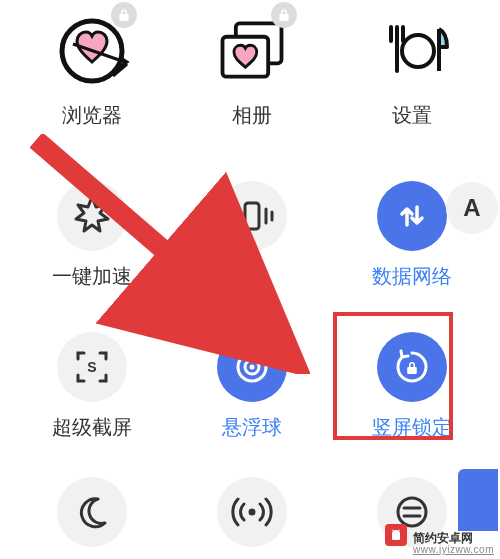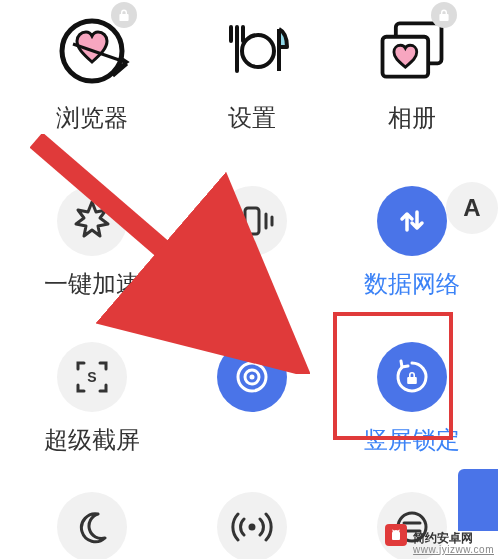--- a/index.html
+++ b/index.html
@@ -21,21 +21,21 @@
     .row2 { padding-top: 52px; }
     .row3 { padding-top: 42px; }
     .row4 { padding-top: 36px; }
     .tile {
       display: flex;
       flex-direction: column;
       align-items: center;
       position: relative;
     }
     .label {
-      font-size: 24px;
+      font-size: 20px;
       color: #333;
       margin-top: 12px;
       white-space: nowrap;
     }
     .label.active { color: #3b82f6; }
     
     .sketch-slot {
       width: 78px; height: 78px;
       display:flex; align-items:center; justify-content:center;
       position: relative;
@@ -121,44 +121,44 @@
         <svg width="14" height="14" viewBox="0 0 14 14">
             <path d="M4 6V4.5a3 3 0 016 0V6h.6a1 1 0 011 1v5a1 1 0 01-1 1H3.4a1 1 0 01-1-1V7a1 1 0 011-1H4zm1.4 0h3.2V4.5a1.6 1.6 0 00-3.2 0V6z" fill="#fff"></path>
           </svg>
       </span>
     </div>
     <span class="label">浏览器</span>
   </div>
 
   <div class="tile">
     <div class="sketch-slot">
-      <svg width="78" height="60" viewBox="0 0 78 60">
-        <path d="M18 6 v14 M24 6 v14 M30 6 v14 M24 20 v30" stroke="#111" stroke-width="4" fill="none" stroke-linecap="round"></path>
-        <circle cx="45" cy="30" r="16" fill="none" stroke="#111" stroke-width="4"></circle>
-        <path d="M66 8 v42 M66 8 q8 4 8 18 h-8" fill="#8fd6e6" stroke="#111" stroke-width="4" stroke-linejoin="round"></path>
-      </svg>
-    </div>
-    <span class="label">设置</span>
-  </div>
-
-  <div class="tile">
-    <div class="sketch-slot">
       <svg width="82" height="70" viewBox="0 0 82 70">
         <rect x="24" y="6" width="48" height="42" rx="4" fill="#fff" stroke="#111" stroke-width="4"></rect>
         <rect x="10" y="20" width="48" height="42" rx="4" fill="#fff" stroke="#111" stroke-width="4"></rect>
         <path d="M34 52 C27 46 22 42 22 36 c0-4 3-7 7-7 2 0 4 1 5 3 1-2 3-3 5-3 4 0 7 3 7 7 0 6-5 10-12 16z" fill="#f7a6c0" stroke="#111" stroke-width="3"></path>
       </svg>
       <span class="lock-badge">
         <svg width="14" height="14" viewBox="0 0 14 14">
             <path d="M4 6V4.5a3 3 0 016 0V6h.6a1 1 0 011 1v5a1 1 0 01-1 1H3.4a1 1 0 01-1-1V7a1 1 0 011-1H4zm1.4 0h3.2V4.5a1.6 1.6 0 00-3.2 0V6z" fill="#fff"></path>
           </svg>
       </span>
     </div>
     <span class="label">相册</span>
   </div>
+
+  <div class="tile">
+    <div class="sketch-slot">
+      <svg width="78" height="60" viewBox="0 0 78 60">
+        <path d="M18 6 v14 M24 6 v14 M30 6 v14 M24 20 v30" stroke="#111" stroke-width="4" fill="none" stroke-linecap="round"></path>
+        <circle cx="45" cy="30" r="16" fill="none" stroke="#111" stroke-width="4"></circle>
+        <path d="M66 8 v42 M66 8 q8 4 8 18 h-8" fill="#8fd6e6" stroke="#111" stroke-width="4" stroke-linejoin="round"></path>
+      </svg>
+    </div>
+    <span class="label">设置</span>
+  </div>
 </div>
 
 <div class="grid row2">
 
   <div class="tile">
     <div class="circle">
       <svg width="42" height="42" viewBox="0 0 42 42">
         <path d="M21 2 l4 10 10-2 -6 8 8 6 -10 2 2 10 -8-6 -8 6 2-10 -10-2 8-6 -6-8 10 2z" fill="none" stroke="#333" stroke-width="3" stroke-linejoin="round"></path>
       </svg>
     </div>
@@ -198,20 +198,21 @@
   </div>
 
   <div class="tile">
     <div class="circle active">
       <svg width="40" height="40" viewBox="0 0 40 40">
         <circle cx="20" cy="20" r="14" fill="none" stroke="#fff" stroke-width="3"></circle>
         <circle cx="20" cy="20" r="7" fill="none" stroke="#fff" stroke-width="3"></circle>
         <circle cx="20" cy="20" r="2.5" fill="#fff"></circle>
       </svg>
     </div>
+    <span class="label active">悬浮球</span>
   </div>
 
   <div class="tile">
     <div class="circle active">
       <svg width="40" height="40" viewBox="0 0 40 40">
         <path d="M20 6 a14 14 0 1 1-9.9 4.1" fill="none" stroke="#fff" stroke-width="3" stroke-linecap="round"></path>
         <path d="M9 4 l1 6 6-1" fill="none" stroke="#fff" stroke-width="3" stroke-linecap="round" stroke-linejoin="round"></path>
         <path d="M17 20v-2a3 3 0 016 0v2h.8a1 1 0 011 1v5a1 1 0 01-1 1h-7.6a1 1 0 01-1-1v-5a1 1 0 011-1H17zm1.6 0h2.8v-2a1.4 1.4 0 00-2.8 0v2z" fill="#fff"></path>
       </svg>
     </div>

